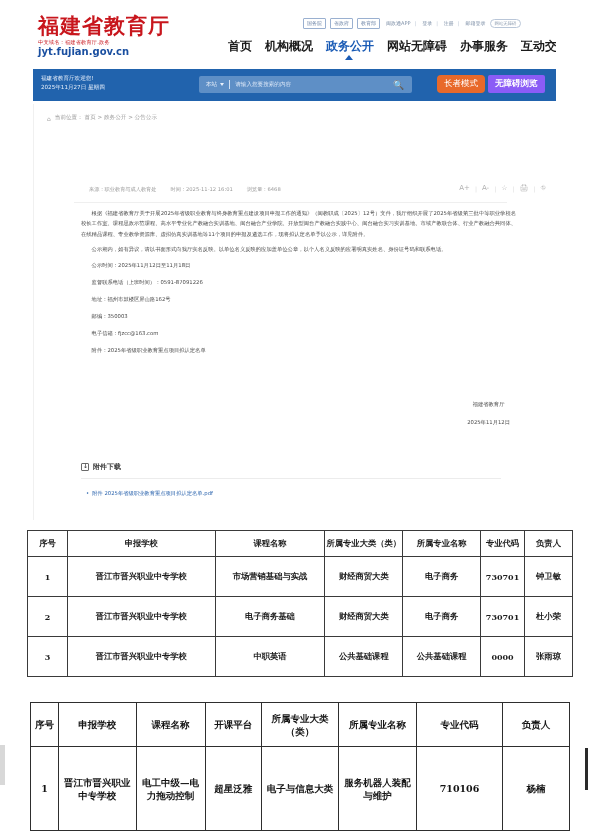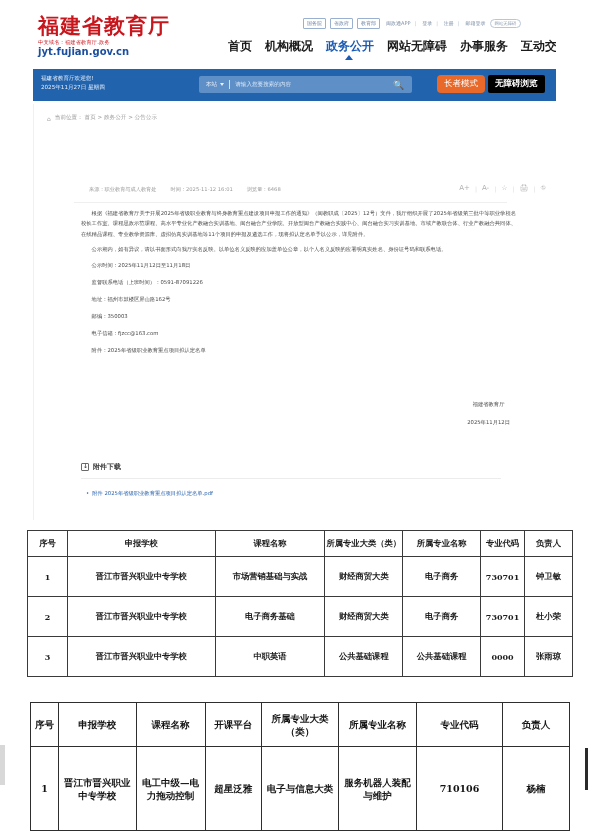--- a/index.html
+++ b/index.html
@@ -44,21 +44,21 @@
   
   .blue-band { position:absolute; left:33px; top:69px; width:567px; height:32px; background:#2163ad; }
   .welcome { position:absolute; left:8px; top:5px; color:#e8f0fb; font-size:5.6px; line-height:9px; }
   .searchbox { position:absolute; left:166px; top:7px; width:213px; height:17px; background:#5e8fc6; border-radius:2px; display:flex; align-items:center; }
   .scope { color:#eaf1fb; font-size:5.6px; padding-left:7px; white-space:nowrap; }
   .scope-caret { width:0;height:0;border-left:2.5px solid transparent;border-right:2.5px solid transparent;border-top:3px solid #e8f0fb; margin-left:3px; }
   .scope-div { width:1px; height:9px; background:#cfe0f4; margin:0 5px; }
   .search-ph { color:#dbe7f7; font-size:5.6px; flex:1; white-space:nowrap; overflow:hidden; }
   .search-icon { width:14px; margin-right:6px; color:#eef4fc; font-size:9px; text-align:center; }
   .btn-elder { position:absolute; left:404px; top:6px; background:#e8692a; color:#fff; font-size:8.5px; font-weight:normal; padding:3px 7px; border-radius:4px; white-space:nowrap; }
-  .btn-access { position:absolute; left:455px; top:6px; background:#000000; color:#fff; font-size:8.5px; font-weight:bold; padding:3px 7px; border-radius:2px; white-space:nowrap; }
+  .btn-access { position:absolute; left:455px; top:6px; background:#8b5cf6; color:#fff; font-size:8.5px; font-weight:bold; padding:3px 7px; border-radius:2px; white-space:nowrap; }
 
   
   .article-card { position:absolute; left:33px; top:104px; width:513px; height:416px; background:#fff; border-left:1px solid #f0f0f0; }
   .breadcrumb { position:absolute; left:13px; top:10px; font-size:5.6px; color:#9a9a9a; display:flex; align-items:center; gap:4px; }
   .home-ico { font-size:6px; color:#a8a8a8; }
   .art-title { position:absolute; left:0; top:34px; width:513px; text-align:center; font-size:12.5px; font-weight:bold; color:#2a2a2a; font-family:"DejaVu Sans","Liberation Sans",sans-serif; }
   .meta-row { position:absolute; left:55px; top:82px; width:405px; display:flex; align-items:center; }
   .meta-text { font-size:5.2px; color:#9b9b9b; white-space:nowrap; }
   .meta-tools { position:absolute; right:0; top:80px; display:flex; align-items:center; gap:5px; color:#b0b0b0; font-size:7px; }
   .tool-sep { color:#dcdcdc; font-size:6px; }

